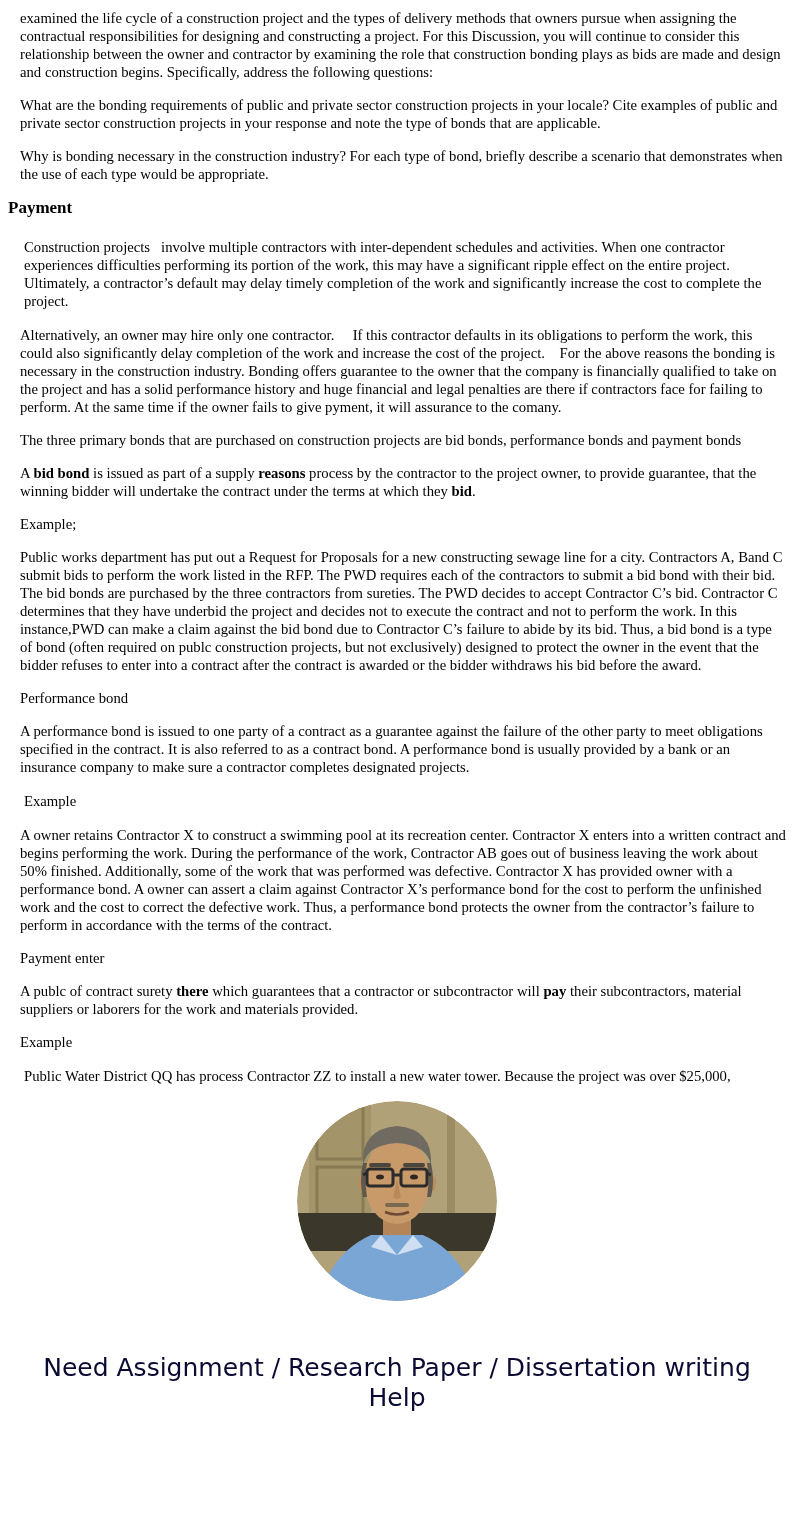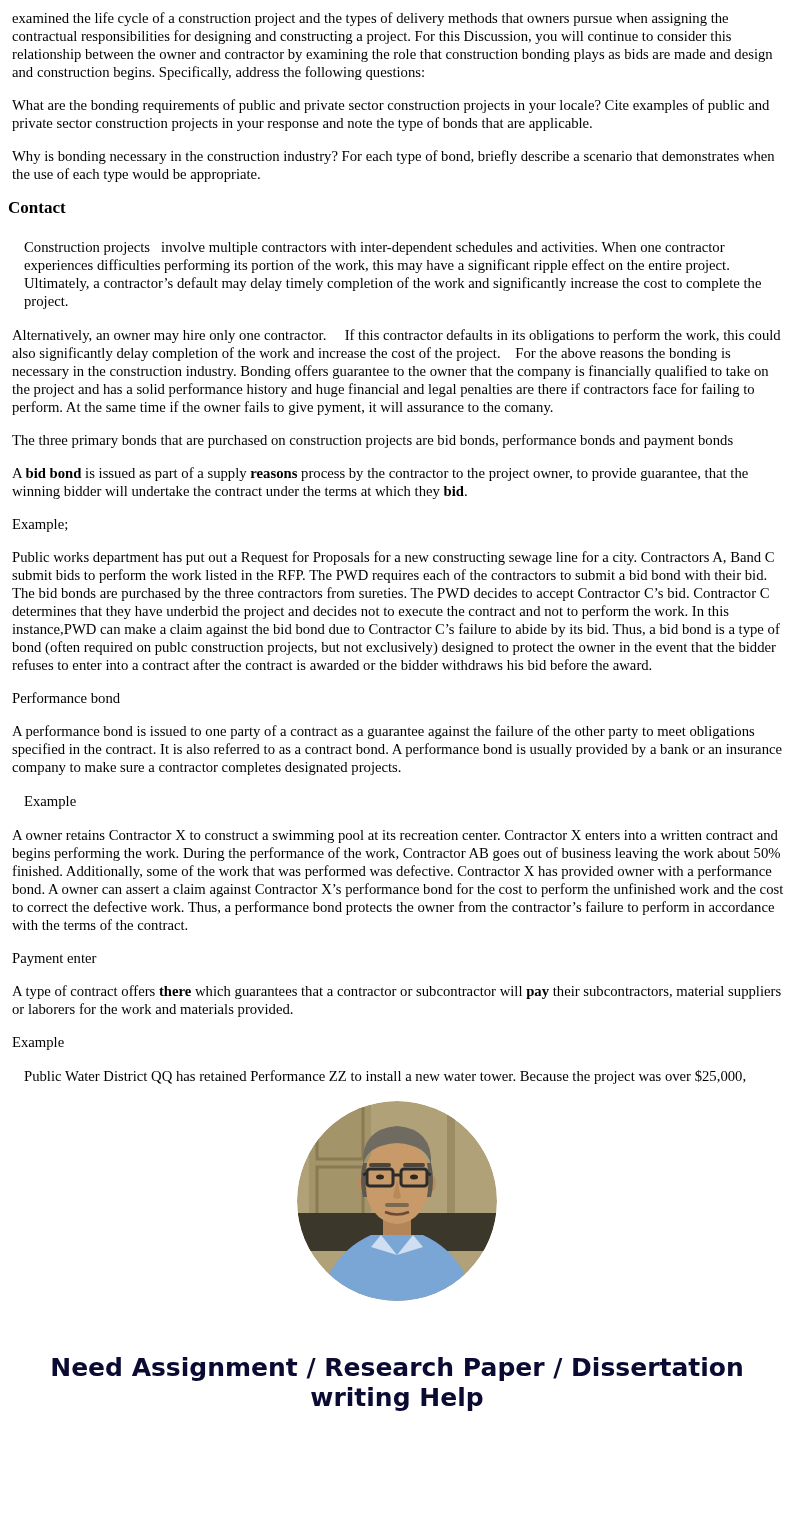--- a/index.html
+++ b/index.html
@@ -7,21 +7,21 @@
     width: 794px;
     font-family: "Liberation Serif", serif;
     color: #000000;
   }
   .doc {
     padding: 9px 8px 0 8px;
     font-size: 14.7px;
     line-height: 18px;
   }
   .doc p {
-    margin: 0 0 15px 4px;
+    margin: 0 0 15px 12px;
     white-space: pre-wrap;
   }
   .doc p.tight { margin: 16px; }
   .doc h2 {
     font-size: 17px;
     line-height: 20px;
     font-weight: bold;
     margin: 14px 0 20px 0;
     white-space: pre-wrap;
   }
@@ -36,58 +36,58 @@
     border-radius: 50%;
     overflow: hidden;
     display: block;
   }
   .footer {
     margin: 52px auto 0 auto;
     max-width: 744px;
     padding-bottom: 30px;
     text-align: center;
     font-family: "DejaVu Sans", sans-serif;
-    font-weight: bold;
+    font-weight: normal;
     font-size: 25px;
     line-height: 30px;
     color: #0a0a33;
   }
 </style>
 </head>
 <body>
 
 <div class="doc">
   <p>examined the life cycle of a construction project and the types of delivery methods that owners pursue when assigning the contractual responsibilities for designing and constructing a project. For this Discussion, you will continue to consider this relationship between the owner and contractor by examining the role that construction bonding plays as bids are made and design and construction begins. Specifically, address the following questions:</p>
   <p>What are the bonding requirements of public and private sector construction projects in your locale? Cite examples of public and private sector construction projects in your response and note the type of bonds that are applicable.</p>
   <p>Why is bonding necessary in the construction industry? For each type of bond, briefly describe a scenario that demonstrates when the use of each type would be appropriate.</p>
 
-  <h2>Contact</h2>
+  <h2>Payment</h2>
 
   <p class="tight">Construction projects   involve multiple contractors with inter-dependent schedules and activities. When one contractor experiences difficulties performing its portion of the work, this may have a significant ripple effect on the entire project.    Ultimately, a contractor’s default may delay timely completion of the work and significantly increase the cost to complete the project.</p>
   <p>Alternatively, an owner may hire only one contractor.     If this contractor defaults in its obligations to perform the work, this could also significantly delay completion of the work and increase the cost of the project.    For the above reasons the bonding is necessary in the construction industry. Bonding offers guarantee to the owner that the company is financially qualified to take on the project and has a solid performance history and huge financial and legal penalties are there if contractors face for failing to perform. At the same time if the owner fails to give pyment, it will assurance to the comany.</p>
 
   <p>The three primary bonds that are purchased on construction projects are bid bonds, performance bonds and payment bonds</p>
 
   <p><span>A </span><b>bid bond</b><span> is issued as part of a supply </span><b>reasons</b><span> process by the contractor to the project owner, to provide guarantee, that the winning bidder will undertake the contract under the terms at which they </span><b>bid</b><span>.</span></p>
 
   <p>Example;</p>
   <p>Public works department has put out a Request for Proposals for a new constructing sewage line for a city. Contractors A, Band C submit bids to perform the work listed in the RFP. The PWD requires each of the contractors to submit a bid bond with their bid. The bid bonds are purchased by the three contractors from sureties. The PWD decides to accept Contractor C’s bid. Contractor C determines that they have underbid the project and decides not to execute the contract and not to perform the work. In this instance,PWD can make a claim against the bid bond due to Contractor C’s failure to abide by its bid. Thus, a bid bond is a type of bond (often required on publc construction projects, but not exclusively) designed to protect the owner in the event that the bidder refuses to enter into a contract after the contract is awarded or the bidder withdraws his bid before the award.</p>
 
   <p>Performance bond</p>
   <p>A performance bond is issued to one party of a contract as a guarantee against the failure of the other party to meet obligations specified in the contract. It is also referred to as a contract bond. A performance bond is usually provided by a bank or an insurance company to make sure a contractor completes designated projects.</p>
 
   <p class="tight">Example</p>
   <p>A owner retains Contractor X to construct a swimming pool at its recreation center. Contractor X enters into a written contract and begins performing the work. During the performance of the work, Contractor AB goes out of business leaving the work about 50% finished. Additionally, some of the work that was performed was defective. Contractor X has provided owner with a performance bond. A owner can assert a claim against Contractor X’s performance bond for the cost to perform the unfinished work and the cost to correct the defective work. Thus, a performance bond protects the owner from the contractor’s failure to perform in accordance with the terms of the contract.</p>
 
   <p>Payment enter</p>
 
-  <p><span>A type of contract offers </span><b>there</b><span> which guarantees that a contractor or subcontractor will </span><b>pay</b><span> their subcontractors, material suppliers or laborers for the work and materials provided.</span></p>
+  <p><span>A publc of contract surety </span><b>there</b><span> which guarantees that a contractor or subcontractor will </span><b>pay</b><span> their subcontractors, material suppliers or laborers for the work and materials provided.</span></p>
 
   <p>Example</p>
-  <p class="tight">Public Water District QQ has retained Performance ZZ to install a new water tower. Because the project was over $25,000,</p>
+  <p class="tight">Public Water District QQ has process Contractor ZZ to install a new water tower. Because the project was over $25,000,</p>
 </div>
 
 <div class="avatar-wrap">
   <svg class="avatar" viewBox="0 0 200 200" aria-hidden="true">
     <defs>
       <clipPath id="avclip">
           <circle cx="100" cy="100" r="100"></circle>
         </clipPath>
     </defs>
     <g clip-path="url(#avclip)">

